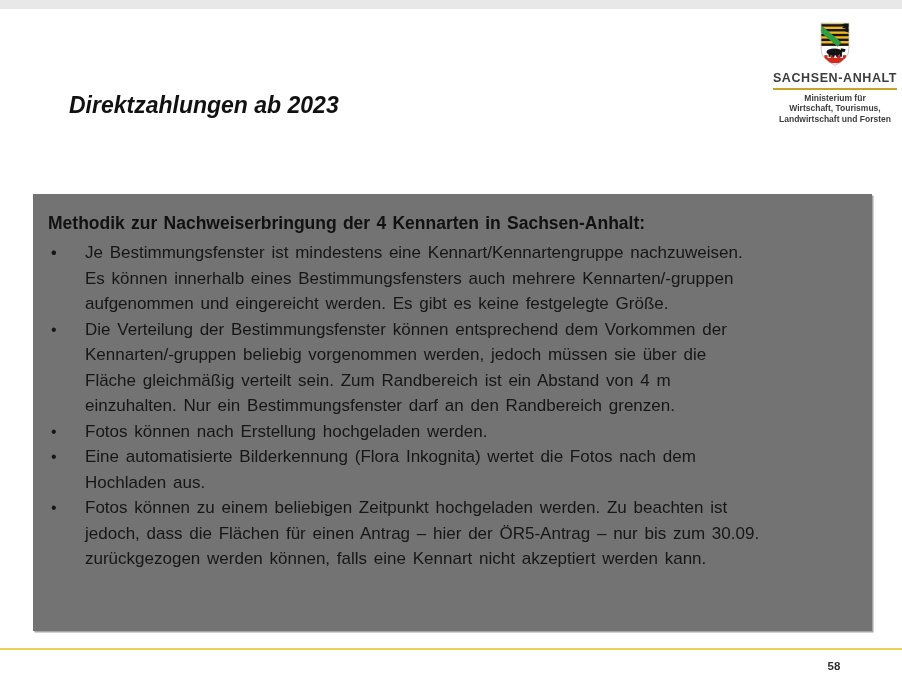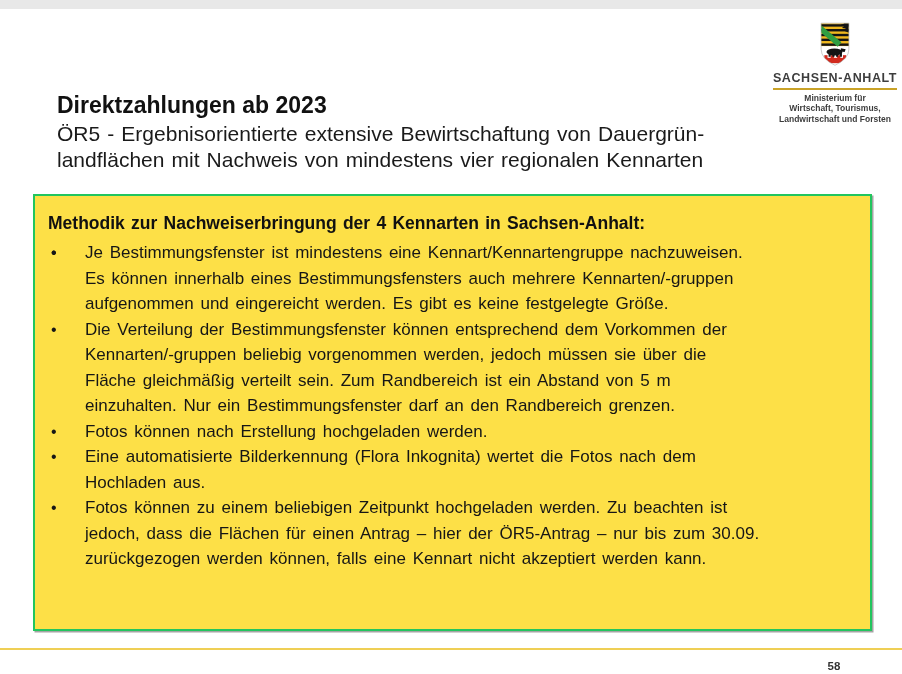--- a/index.html
+++ b/index.html
@@ -38,21 +38,21 @@
   }
   .logo-ministry {
     font-size: 8.5px;
     font-weight: 700;
     line-height: 10.5px;
     color: #3d3d3d;
     white-space: pre-line;
   }
 
   
-  .title-block { position: absolute; left: 57px; top: 82px; width: 720px; }
+  .title-block { position: absolute; left: 69px; top: 82px; width: 720px; font-style: italic; }
   .slide-title {
     margin: 0;
     font-size: 23px;
     font-weight: 700;
     line-height: 28px;
     color: #111111;
   }
   .slide-subtitle {
     margin-top: 2px;
     font-size: 21px;
@@ -63,23 +63,23 @@
   }
 
   
   .content-box {
     position: absolute;
     left: 33px;
     top: 185px;
     width: 839px;
     height: 437px;
     box-sizing: border-box;
-    border: 2px solid #22c55e;
+    border: 2px solid #737373;
     box-shadow: 1.5px 1.5px 0 rgba(90,90,90,0.55);
-    background: #fde047;
+    background: #737373;
     padding: 15px 12px 0 13px;
   }
   .box-heading {
     margin: 0 0 4px 0;
     font-size: 17.5px;
     font-weight: 700;
     line-height: 25px;
     color: #111111;
     word-spacing: 0.08em;
   }
@@ -162,41 +162,39 @@
     </svg>
     <div class="logo-wordmark">SACHSEN-ANHALT</div>
     <div class="logo-divider"></div>
     <div class="logo-ministry">Ministerium für
 Wirtschaft, Tourismus,
 Landwirtschaft und Forsten</div>
   </div>
 
   <div class="title-block">
     <h1 class="slide-title">Direktzahlungen ab 2023</h1>
-    <div class="slide-subtitle">ÖR5 - Ergebnisorientierte extensive Bewirtschaftung von Dauergrün-
-landflächen mit Nachweis von mindestens vier regionalen Kennarten</div>
   </div>
 
   <div class="content-box">
     <p class="box-heading">Methodik zur Nachweiserbringung der 4 Kennarten in Sachsen-Anhalt:</p>
     <ul class="bullet-list">
       <li>
         <span class="marker">•</span>
       </li>
       <li>
         <span class="marker">•</span>
         <span class="txt">Je Bestimmungsfenster ist mindestens eine Kennart/Kennartengruppe nachzuweisen.
 Es können innerhalb eines Bestimmungsfensters auch mehrere Kennarten/-gruppen
 aufgenommen und eingereicht werden. Es gibt es keine festgelegte Größe.</span>
       </li>
       <li>
         <span class="marker">•</span>
         <span class="txt">Die Verteilung der Bestimmungsfenster können entsprechend dem Vorkommen der
 Kennarten/-gruppen beliebig vorgenommen werden, jedoch müssen sie über die
-Fläche gleichmäßig verteilt sein. Zum Randbereich ist ein Abstand von 5 m
+Fläche gleichmäßig verteilt sein. Zum Randbereich ist ein Abstand von 4 m
 einzuhalten. Nur ein Bestimmungsfenster darf an den Randbereich grenzen.</span>
       </li>
       <li>
         <span class="marker">•</span>
         <span class="txt">Fotos können nach Erstellung hochgeladen werden.</span>
       </li>
       <li>
         <span class="marker">•</span>
         <span class="txt">Eine automatisierte Bilderkennung (Flora Inkognita) wertet die Fotos nach dem
 Hochladen aus.</span>

